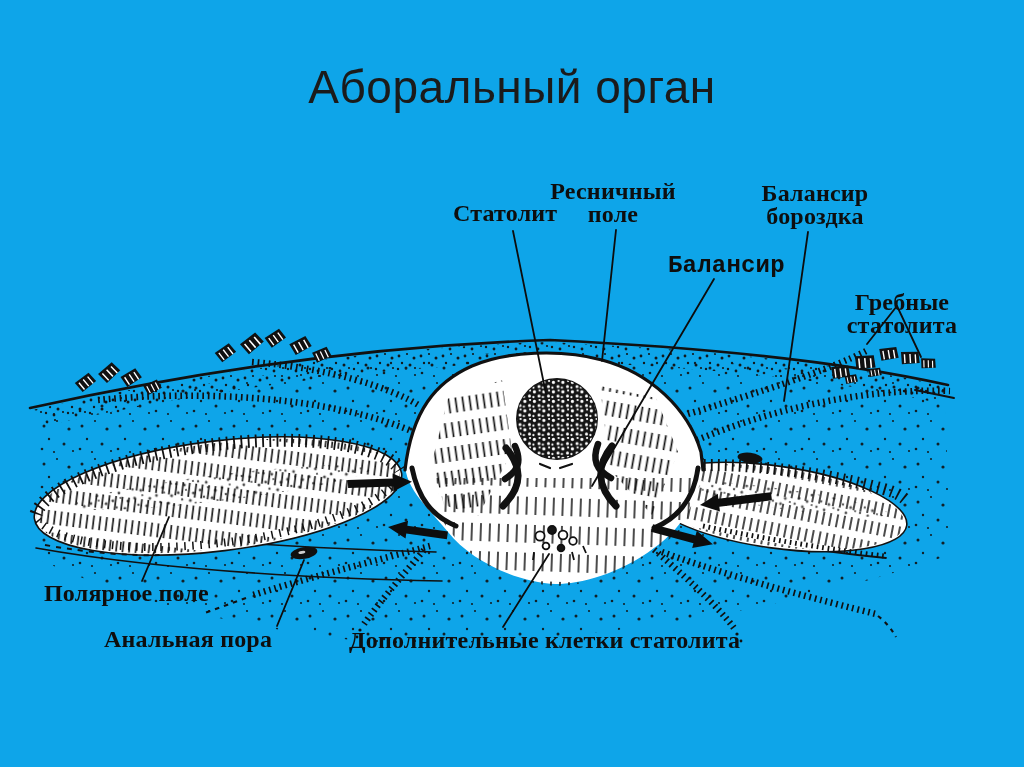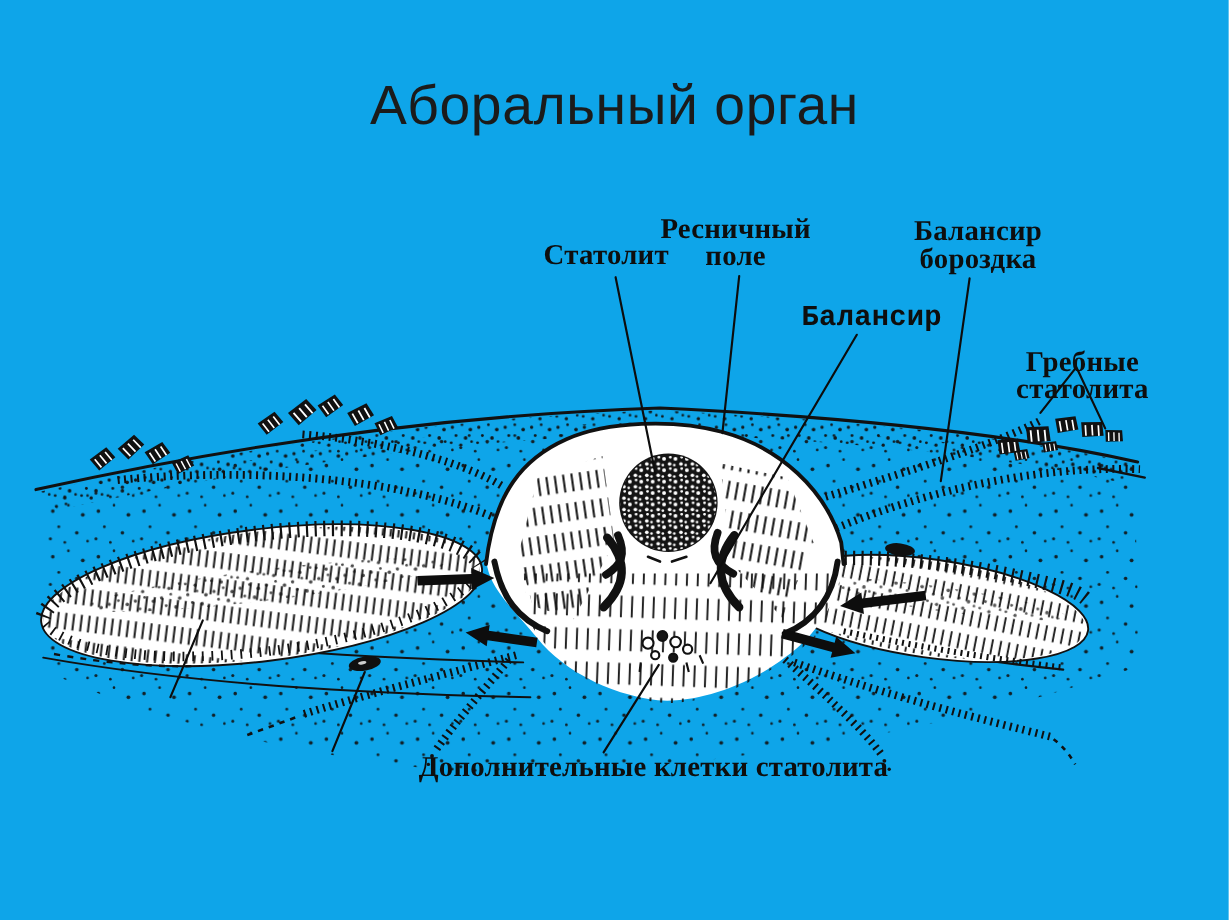--- a/index.html
+++ b/index.html
@@ -226,16 +226,18 @@
     <div>бороздка</div>
   </div>
 
   <div class="lbl" style="left:668px;top:254px;font-family:Liberation Mono, monospace;">Балансир</div>
 
   <div class="lbl center" style="left:840px;top:255px;width:124px;margin-top:36px;">
     <div>Гребные</div>
     <div>статолита</div>
   </div>
 
-
+  <div class="lbl" style="left:44px;top:582px;">Полярное поле</div>
+
+  <div class="lbl" style="left:104px;top:628px;">Анальная пора</div>
 
   <div class="lbl" style="left:349px;top:629px;font-family:Liberation Serif, serif;">Дополнительные клетки статолита</div>
 </div>
 
 </body></html>

